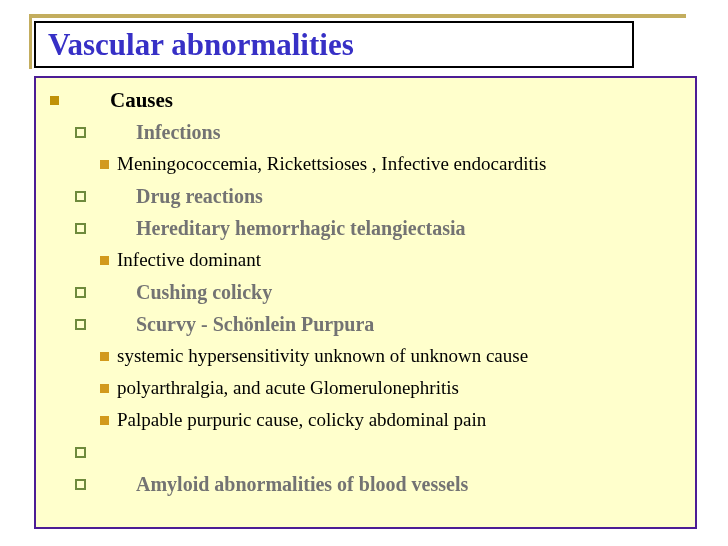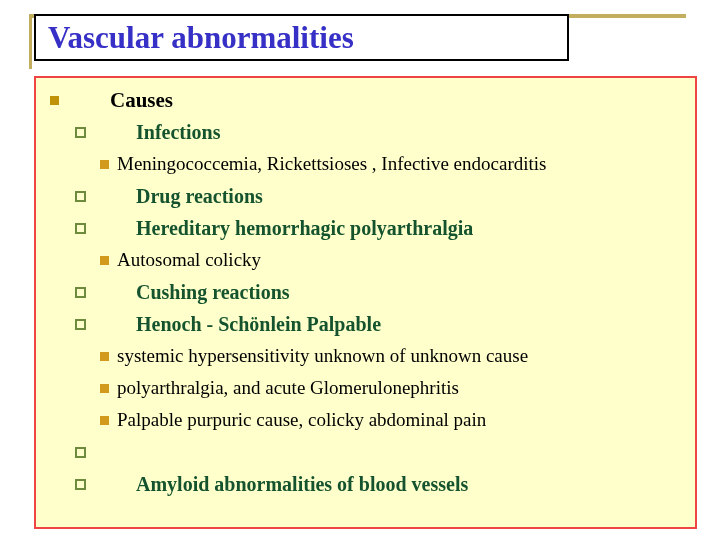--- a/index.html
+++ b/index.html
@@ -36,22 +36,22 @@
     top: 14px;
     width: 3px;
     height: 55px;
     background: #c3ad5e;
   }
 
   
   #title-box {
     position: absolute;
     left: 34px;
-    top: 14px;
-    width: 535px;
+    top: 21px;
+    width: 600px;
     height: 47px;
     background: #ffffff;
     border: 2px solid #000000;
     box-sizing: border-box;
     overflow: hidden;
   }
   #title-text {
     position: absolute;
     left: 12px;
     top: 50%;
@@ -65,21 +65,21 @@
   }
 
   
   #body-box {
     position: absolute;
     left: 34px;
     top: 76px;
     width: 663px;
     height: 453px;
     background: #ffffcc;
-    border: 2px solid #ef4444;
+    border: 2px solid #4c1d95;
     box-sizing: border-box;
     overflow: hidden;
   }
 
   #bullet-list {
     position: absolute;
     left: 0;
     top: 6px;
     width: 100%;
   }
@@ -118,21 +118,21 @@
     left: 39px;
     top: 11px;
     width: 11px;
     height: 11px;
     background: transparent;
     border: 2px solid #6e8a3c;
   }
   .lvl2 .bullet-text {
     font-size: 20px;
     font-weight: bold;
-    color: #14532d;
+    color: #737373;
   }
 
   
   .lvl3 { padding-left: 81px; }
   .lvl3 .bullet-mark {
     left: 64px;
     top: 12px;
     width: 9px;
     height: 9px;
     background: #d29a1d;
@@ -154,24 +154,24 @@
   <div id="title-box">
     <div id="title-text">Vascular abnormalities</div>
   </div>
 
   <div id="body-box">
     <div id="bullet-list">
         <div class="bullet-row lvl1"><span class="bullet-mark"></span><span class="bullet-text">Causes</span></div>
         <div class="bullet-row lvl2"><span class="bullet-mark"></span><span class="bullet-text">Infections</span></div>
         <div class="bullet-row lvl3"><span class="bullet-mark"></span><span class="bullet-text">Meningococcemia, Rickettsioses , Infective endocarditis</span></div>
         <div class="bullet-row lvl2"><span class="bullet-mark"></span><span class="bullet-text">Drug reactions</span></div>
-        <div class="bullet-row lvl2"><span class="bullet-mark"></span><span class="bullet-text">Hereditary hemorrhagic polyarthralgia</span></div>
-        <div class="bullet-row lvl3"><span class="bullet-mark"></span><span class="bullet-text"> Autosomal colicky</span></div>
-        <div class="bullet-row lvl2"><span class="bullet-mark"></span><span class="bullet-text">Cushing reactions</span></div>
-        <div class="bullet-row lvl2"><span class="bullet-mark"></span><span class="bullet-text">Henoch - Schönlein Palpable</span></div>
+        <div class="bullet-row lvl2"><span class="bullet-mark"></span><span class="bullet-text">Hereditary hemorrhagic telangiectasia</span></div>
+        <div class="bullet-row lvl3"><span class="bullet-mark"></span><span class="bullet-text"> Infective dominant</span></div>
+        <div class="bullet-row lvl2"><span class="bullet-mark"></span><span class="bullet-text">Cushing colicky</span></div>
+        <div class="bullet-row lvl2"><span class="bullet-mark"></span><span class="bullet-text">Scurvy - Schönlein Purpura</span></div>
         <div class="bullet-row lvl3"><span class="bullet-mark"></span><span class="bullet-text">systemic hypersensitivity unknown of unknown cause</span></div>
         <div class="bullet-row lvl3"><span class="bullet-mark"></span><span class="bullet-text">polyarthralgia, and acute Glomerulonephritis</span></div>
         <div class="bullet-row lvl3"><span class="bullet-mark"></span><span class="bullet-text">Palpable purpuric cause, colicky abdominal pain</span></div>
         <div class="bullet-row lvl2"><span class="bullet-mark"></span></div>
         <div class="bullet-row lvl2"><span class="bullet-mark"></span><span class="bullet-text">Amyloid abnormalities of blood vessels</span></div>
       </div>
   </div>
 
 </div>
 

